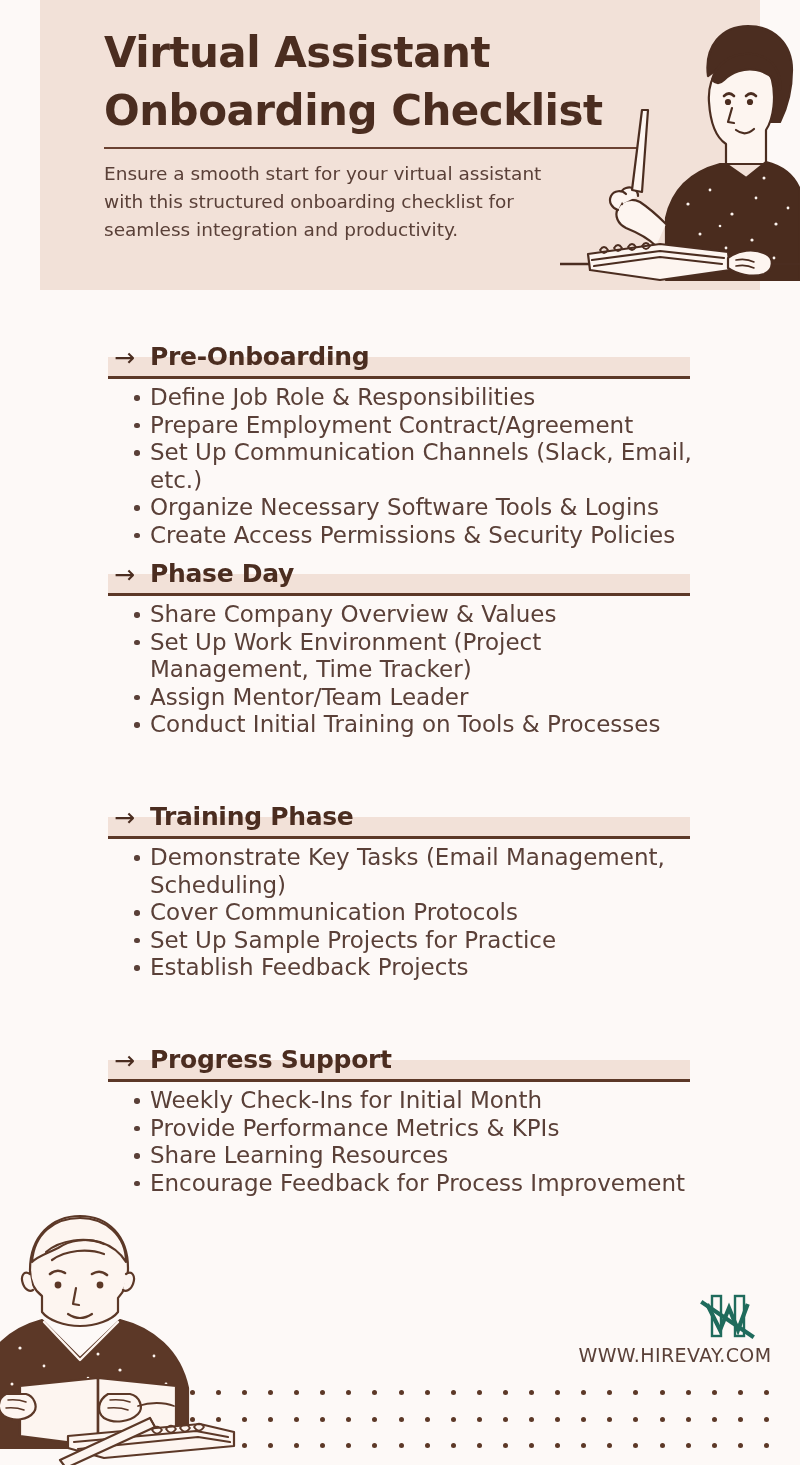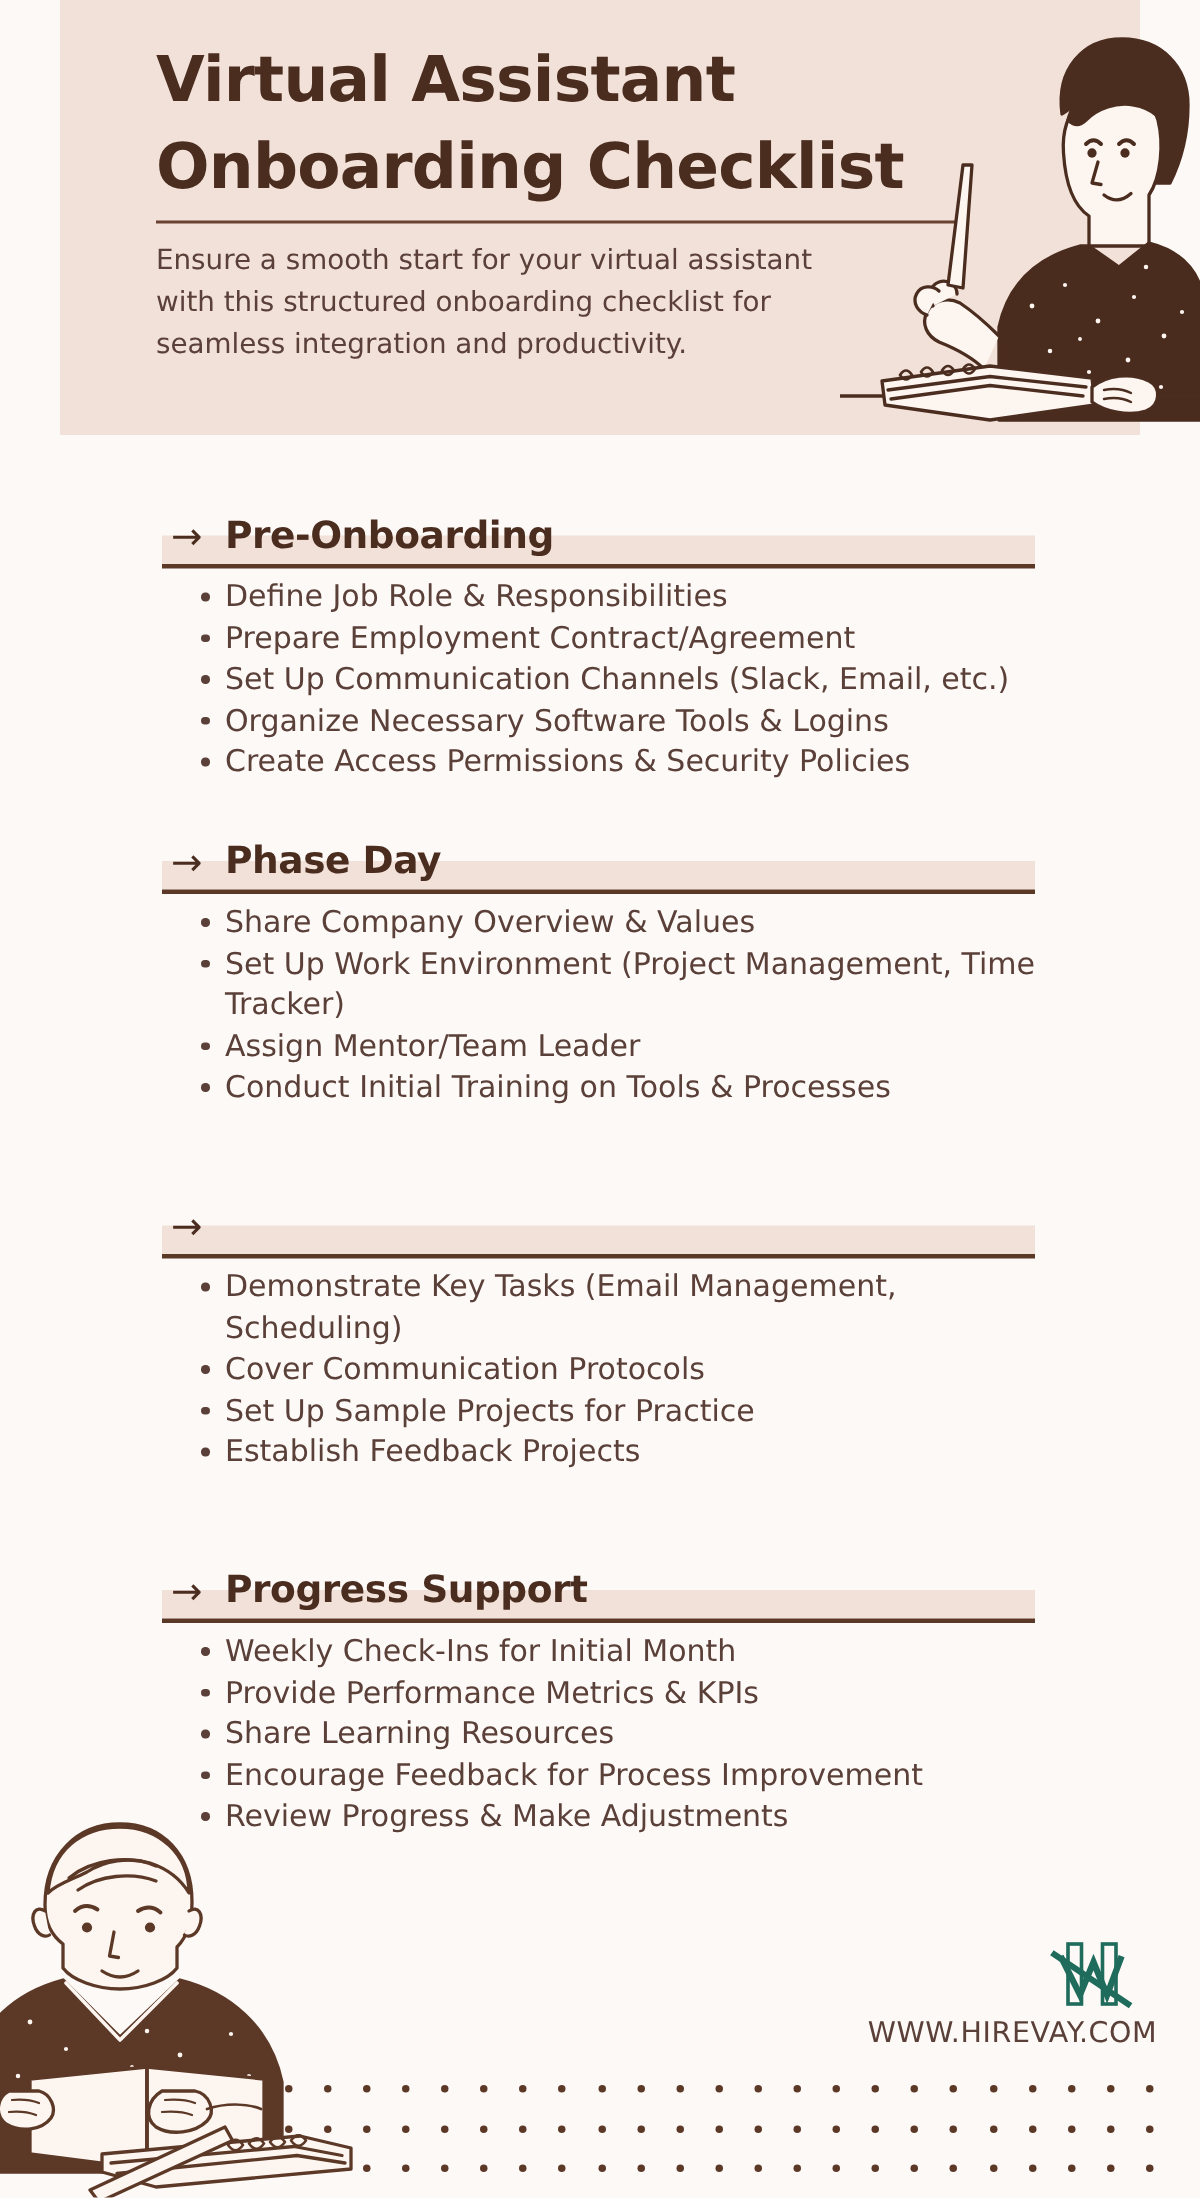--- a/index.html
+++ b/index.html
@@ -76,21 +76,21 @@
 
   ul.sec-list{
     list-style:none;
     margin:0; padding:0;
     position:absolute; left:0; top:46px; width:700px;
   }
   ul.sec-list li{
     position:relative;
     padding-left:150px;
     font-family:"DejaVu Sans", sans-serif;
-    font-size:20px;
+    font-size:23px;
     line-height:27.5px;
     color:#5A4038;
     margin-bottom:0px;
   }
   ul.sec-list li::before{
     content:"";
     position:absolute;
     left:134px; top:11px;
     width:5.5px; height:5.5px;
     border-radius:50%;
@@ -225,20 +225,21 @@
         <li>Assign Mentor/Team Leader</li>
         <li>Conduct Initial Training on Tools &amp; Processes</li>
       </ul>
     </div>
 
     <div class="section" style="top:798px;">
       <div class="sec-head">
         <div class="sec-bar"></div>
         <div class="sec-underline"></div>
         <div class="sec-arrow">→</div>
+        <div class="sec-title">Training Phase</div>
       </div>
       <ul class="sec-list">
         <li>Demonstrate Key Tasks (Email Management, Scheduling)</li>
         <li>Cover Communication Protocols</li>
         <li>Set Up Sample Projects for Practice</li>
         <li>Establish Feedback Projects</li>
       </ul>
     </div>
 
     <div class="section" style="top:1041px;">
@@ -246,21 +247,20 @@
         <div class="sec-bar"></div>
         <div class="sec-underline"></div>
         <div class="sec-arrow">→</div>
         <div class="sec-title">Progress Support</div>
       </div>
       <ul class="sec-list">
         <li>Weekly Check-Ins for Initial Month</li>
         <li>Provide Performance Metrics &amp; KPIs</li>
         <li>Share Learning Resources</li>
         <li>Encourage Feedback for Process Improvement</li>
-        <li>Review Progress &amp; Make Adjustments</li>
       </ul>
     </div>
 
   </div>
 
   <div class="dots">
       <div class="dot" style="left: 7px; top: 10px;"></div>
       <div class="dot" style="left: 33.1px; top: 10px;"></div>
       <div class="dot" style="left: 59.2px; top: 10px;"></div>
       <div class="dot" style="left: 85.3px; top: 10px;"></div>

